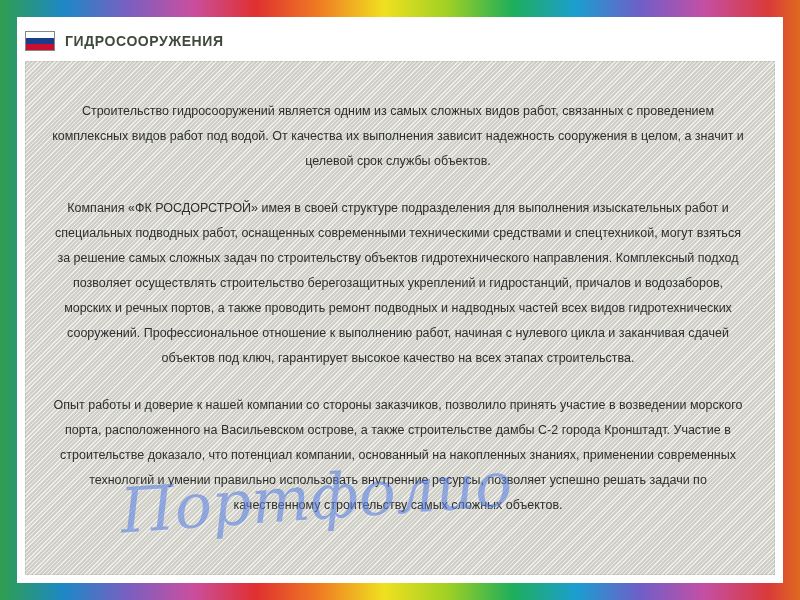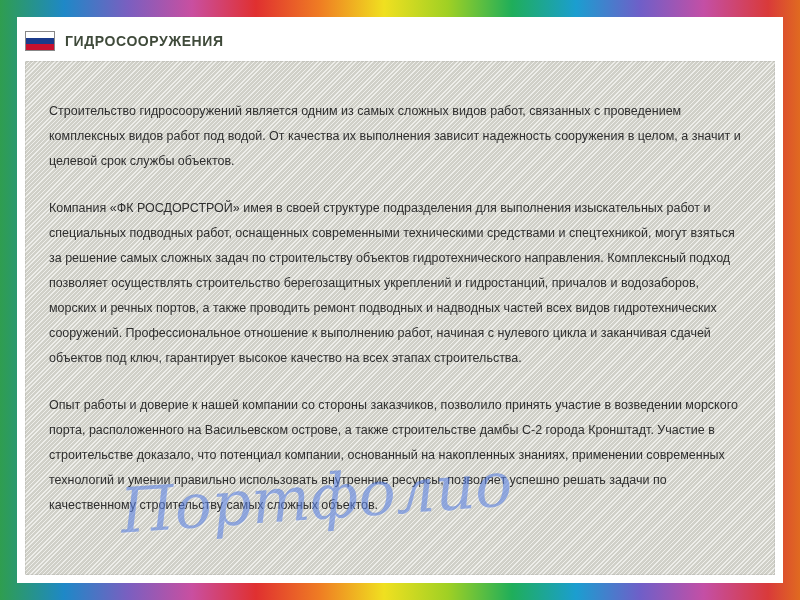--- a/index.html
+++ b/index.html
@@ -86,21 +86,21 @@
     overflow: hidden;
   }
   .article {
     position: absolute;
     left: 24px;
     right: 28px;
     top: 38px;
     color: #2e2e2e;
     font-size: 12.5px;
     line-height: 25px;
-    text-align: left;
+    text-align: center;
   }
   .article p {
     margin: 0 0 22px 0;
   }
   .article p:last-child {
     margin-bottom: 0;
   }
 
   
   .watermark {

